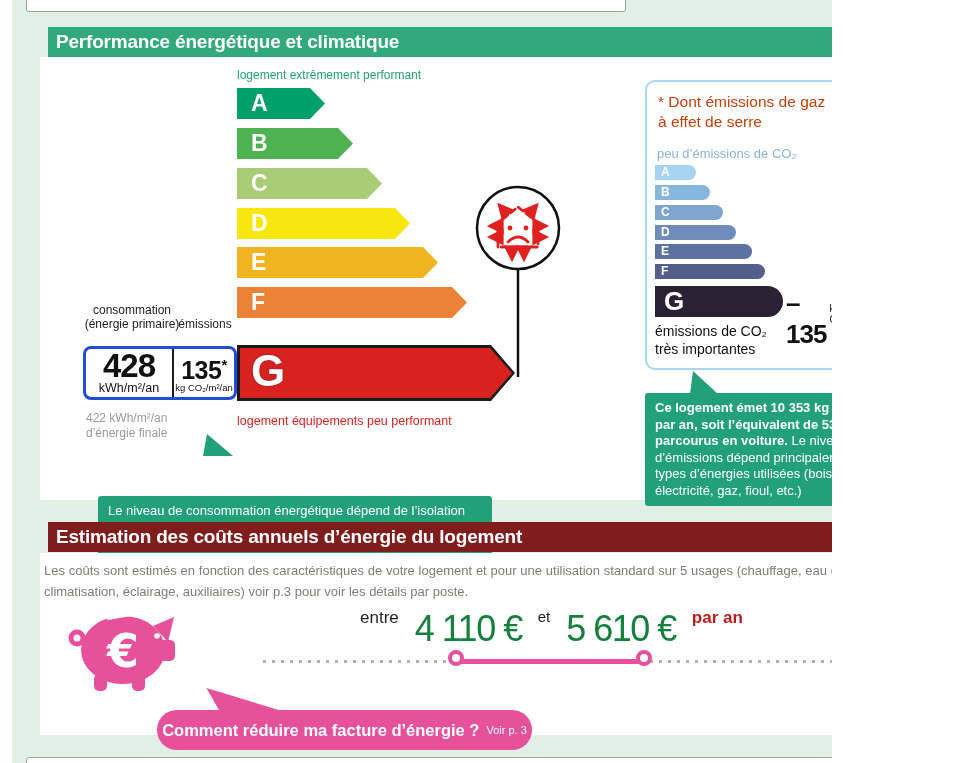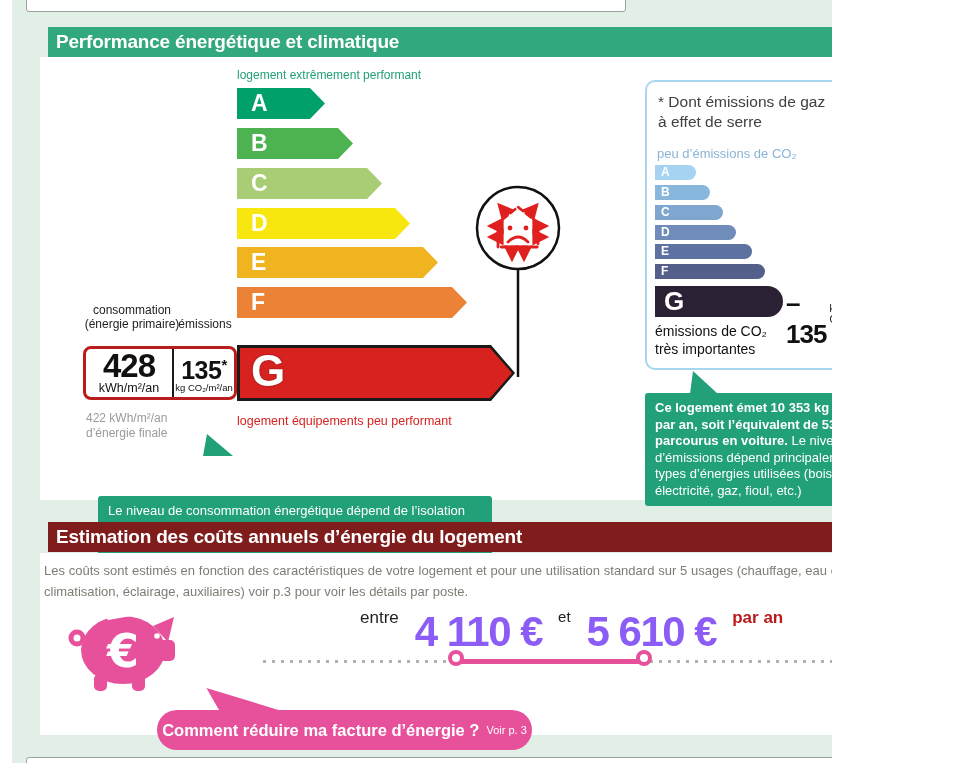--- a/index.html
+++ b/index.html
@@ -26,21 +26,21 @@
   .row-0 { top:88px;  width:88px; }
   .row-1 { top:128px; width:116px; }
   .row-2 { top:168px; width:145px; }
   .row-3 { top:208px; width:173px; }
   .row-4 { top:247px; width:201px; }
   .row-5 { top:287px; width:230px; }
 
   .lbl-conso { left:62px; top:303px; width:140px; text-align:center; font-size:12px; color:#222; line-height:14px; }
   .lbl-emis  { left:170px; top:317px; width:70px; text-align:center; font-size:12px; color:#222; }
 
-  .value-box { left:83px; top:346px; width:154px; height:54px; background:#fff; border:3px solid #b91c1c; border-radius:8px; display:flex; z-index:2; }
+  .value-box { left:83px; top:346px; width:154px; height:54px; background:#fff; border:3px solid #1d4ed8; border-radius:8px; display:flex; z-index:2; }
   .vb-col1 { width:88px; border-right:2.5px solid #1a1a1a; display:flex; flex-direction:column; align-items:center; justify-content:center; }
   .vb-col2 { flex:1; display:flex; flex-direction:column; align-items:center; justify-content:center; }
   .vb-big { font-size:33px; font-weight:800; line-height:30px; letter-spacing:-1px; color:#111; }
   .vb-med { font-size:25px; font-weight:800; line-height:24px; letter-spacing:-0.5px; color:#111; }
   .vb-med sup { font-size:15px; }
   .vb-unit1 { font-size:12.5px; color:#111; }
   .vb-unit2 { font-size:9.5px; color:#111; }
 
   .g-arrow-outer { left:237px; top:345px; width:278px; height:56px; background:#1a1a1a; clip-path:polygon(0 0, calc(100% - 24px) 0, 100% 50%, calc(100% - 24px) 100%, 0 100%); }
   .g-arrow-inner { position:absolute; left:3px; top:3px; right:3px; bottom:3px; clip-path:polygon(0 0, calc(100% - 22px) 0, 100% 50%, calc(100% - 22px) 100%, 0 100%); }
@@ -50,21 +50,21 @@
   .peu-performant { left:237px; top:414px; font-size:12.5px; color:#d7221f; }
 
   .tooltip { background:#21a07a; color:#fff; font-size:13px; line-height:16.5px; border-radius:3px; padding:7px 10px; }
   .tooltip1 { left:98px; top:452px; width:394px;margin-top:44px; }
   .tooltip2 { left:645px; top:393px; width:262px; }
   .ptr { width:0; height:0; }
   .ptr1 { left:203px; top:434px; border-bottom:22px solid #21a07a; border-right:26px solid transparent; border-left:4px solid transparent; }
   .ptr2 { left:690px; top:371px; border-bottom:23px solid #21a07a; border-right:25px solid transparent; border-left:3px solid transparent; }
 
   .co2-panel { left:645px; top:80px; width:262px; height:290px; background:#fff; border:2px solid #a9d6ef; border-radius:10px; }
-  .co2-title { left:658px; top:92px; font-size:15.5px; line-height:20px; color:#404040; }
+  .co2-title { left:658px; top:92px; font-size:15.5px; line-height:20px; color:#c2410c; }
   .co2-low { left:657px; top:146px; font-size:13px; color:#8bb3d6; }
   .cbar { left:655px; height:15px; border-radius:0 10px 10px 0; }
   .cletter { color:#fff; font-weight:bold; font-size:12px; line-height:15px; padding-left:6px; display:block; }
   .crow-0 { top:165px; width:41px; }
   .crow-1 { top:185px; width:55px; }
   .crow-2 { top:205px; width:68px; }
   .crow-3 { top:225px; width:81px; }
   .crow-4 { top:244px; width:97px; }
   .crow-5 { top:264px; width:110px; }
   .cbar-g { left:655px; top:286px; width:128px; height:31px; border-radius:0 17px 17px 0; }
@@ -74,21 +74,21 @@
   .co2-unit { font-size:10px; color:#111; margin-left:3px; }
   .co2-high { left:655px; top:322px; font-size:14px; line-height:18px; color:#111; }
   .tt-bold { font-weight:bold; }
 
   .desc { left:44px; top:560px; width:886px; font-size:13px; line-height:21px; color:#7d7d75; text-align:justify; }
 
   .piggy { left:60px; top:600px; }
 
   .cost-row { left:360px; top:608px; display:flex; align-items:flex-start; gap:16px; }
   .c-small { font-size:17px; color:#222; }
-  .c-big { font-size:42px; font-weight:700; color:#8b5cf6; letter-spacing:-1.5px; }
+  .c-big { font-size:36px; font-weight:400; color:#15803d; letter-spacing:-1.5px; }
   .c-et { font-size:15px; color:#222; }
   .c-per { font-size:17px; font-weight:bold; color:#b91c1c; }
 
   .dots { left:263px; top:660px; width:617px; height:3px; background:repeating-linear-gradient(90deg,#b2b2aa 0 3px,transparent 3px 9px); }
   .range-bar { left:460px; top:659px; width:188px; height:5px; background:#e7509a; }
   .handle { width:16px; height:16px; background:#fff; border:4px solid #e7509a; border-radius:50%; top:650px; }
   .handle-min { left:448px; }
   .handle-max { left:636px; }
 
   .price-note { left:240px; top:680px; width:670px; text-align:center; font-size:12.5px; font-weight:bold; color:#8b8b84; }

